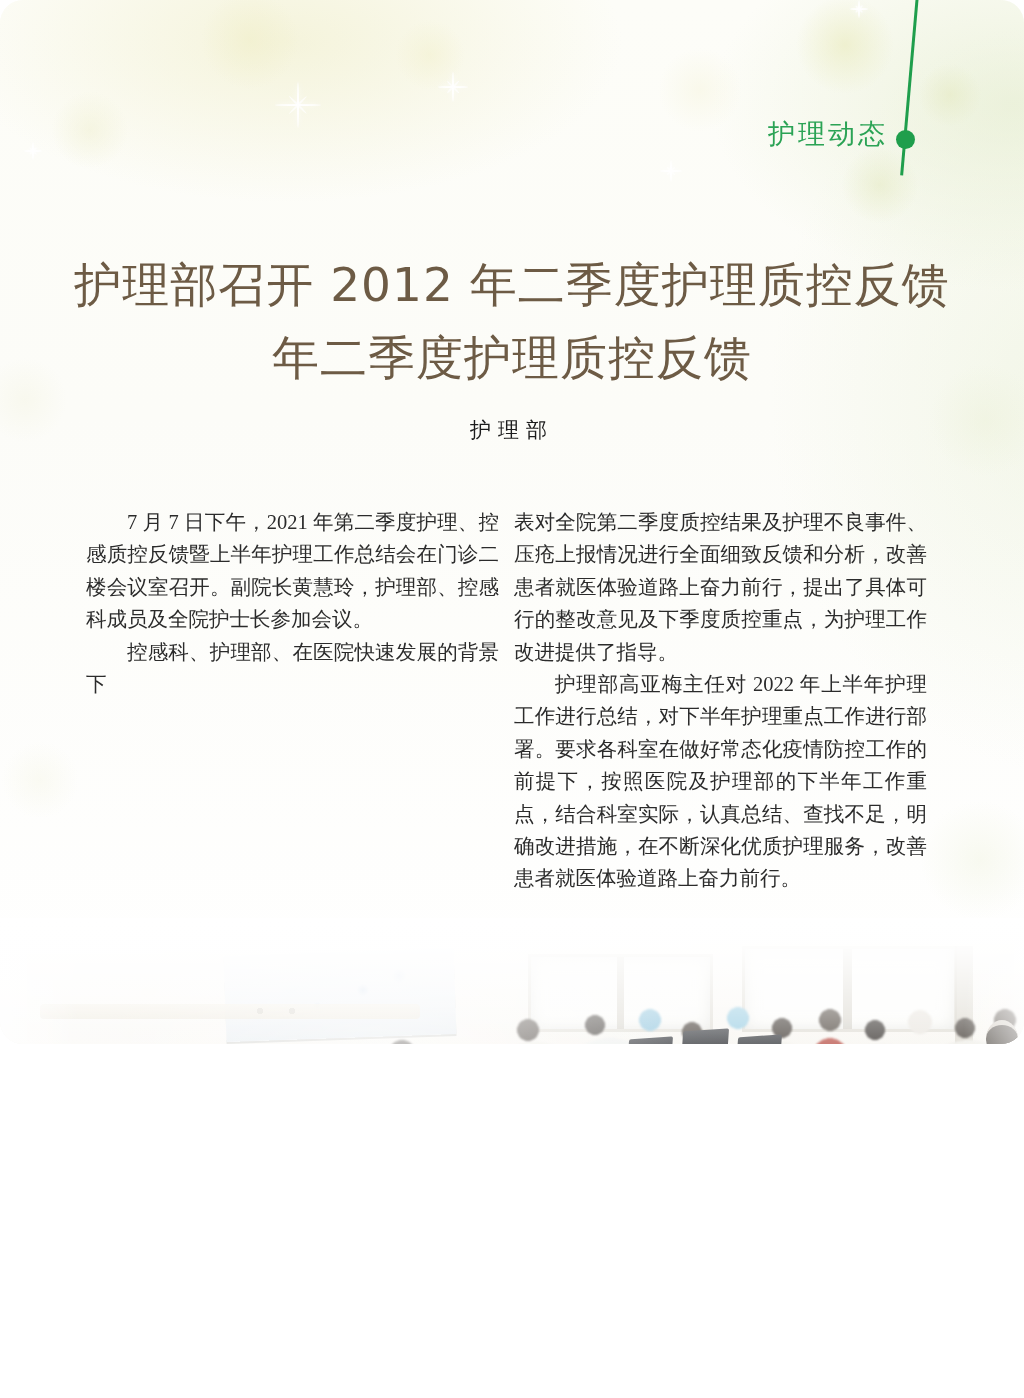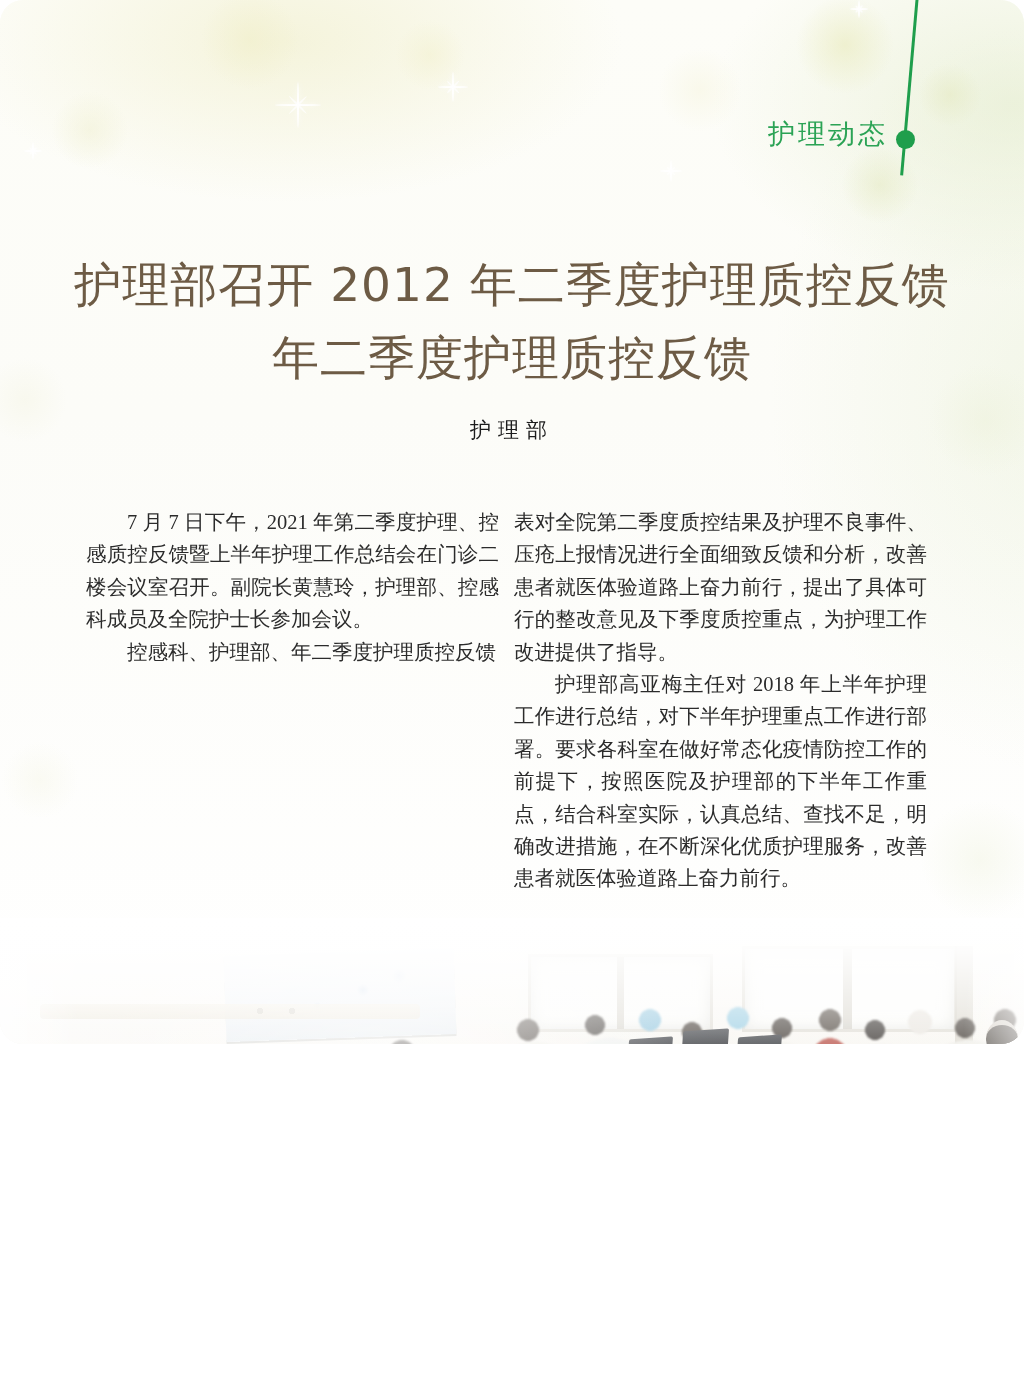--- a/index.html
+++ b/index.html
@@ -240,25 +240,25 @@
 
   <div class="title">
     <div>护理部召开 2012 年二季度护理质控反馈</div>
     <div>年二季度护理质控反馈</div>
   </div>
   <div class="byline">护理部</div>
 
   <div class="columns">
     <div class="col">
       <p>7 月 7 日下午，2021 年第二季度护理、控感质控反馈暨上半年护理工作总结会在门诊二楼会议室召开。副院长黄慧玲，护理部、控感科成员及全院护士长参加会议。</p>
-      <p>控感科、护理部、年二季度护理质控反馈</p>
+      <p>控感科、护理部、在医院快速发展的背景下</p>
     </div>
     <div class="col">
       <p class="cont">表对全院第二季度质控结果及护理不良事件、压疮上报情况进行全面细致反馈和分析，改善患者就医体验道路上奋力前行，提出了具体可行的整改意见及下季度质控重点，为护理工作改进提供了指导。</p>
-      <p>护理部高亚梅主任对 2018 年上半年护理工作进行总结，对下半年护理重点工作进行部署。要求各科室在做好常态化疫情防控工作的前提下，按照医院及护理部的下半年工作重点，结合科室实际，认真总结、查找不足，明确改进措施，在不断深化优质护理服务，改善患者就医体验道路上奋力前行。</p>
+      <p>护理部高亚梅主任对 2022 年上半年护理工作进行总结，对下半年护理重点工作进行部署。要求各科室在做好常态化疫情防控工作的前提下，按照医院及护理部的下半年工作重点，结合科室实际，认真总结、查找不足，明确改进措施，在不断深化优质护理服务，改善患者就医体验道路上奋力前行。</p>
     </div>
   </div>
 
   <div class="photo">
     <div class="ph-wall"></div>
     <div class="ph-floor"></div>
     <div class="ph-screen"></div>
     <div class="ph-rail"></div>
     <div class="ph-radiator"></div>
     <div class="ph-window w1"></div>

